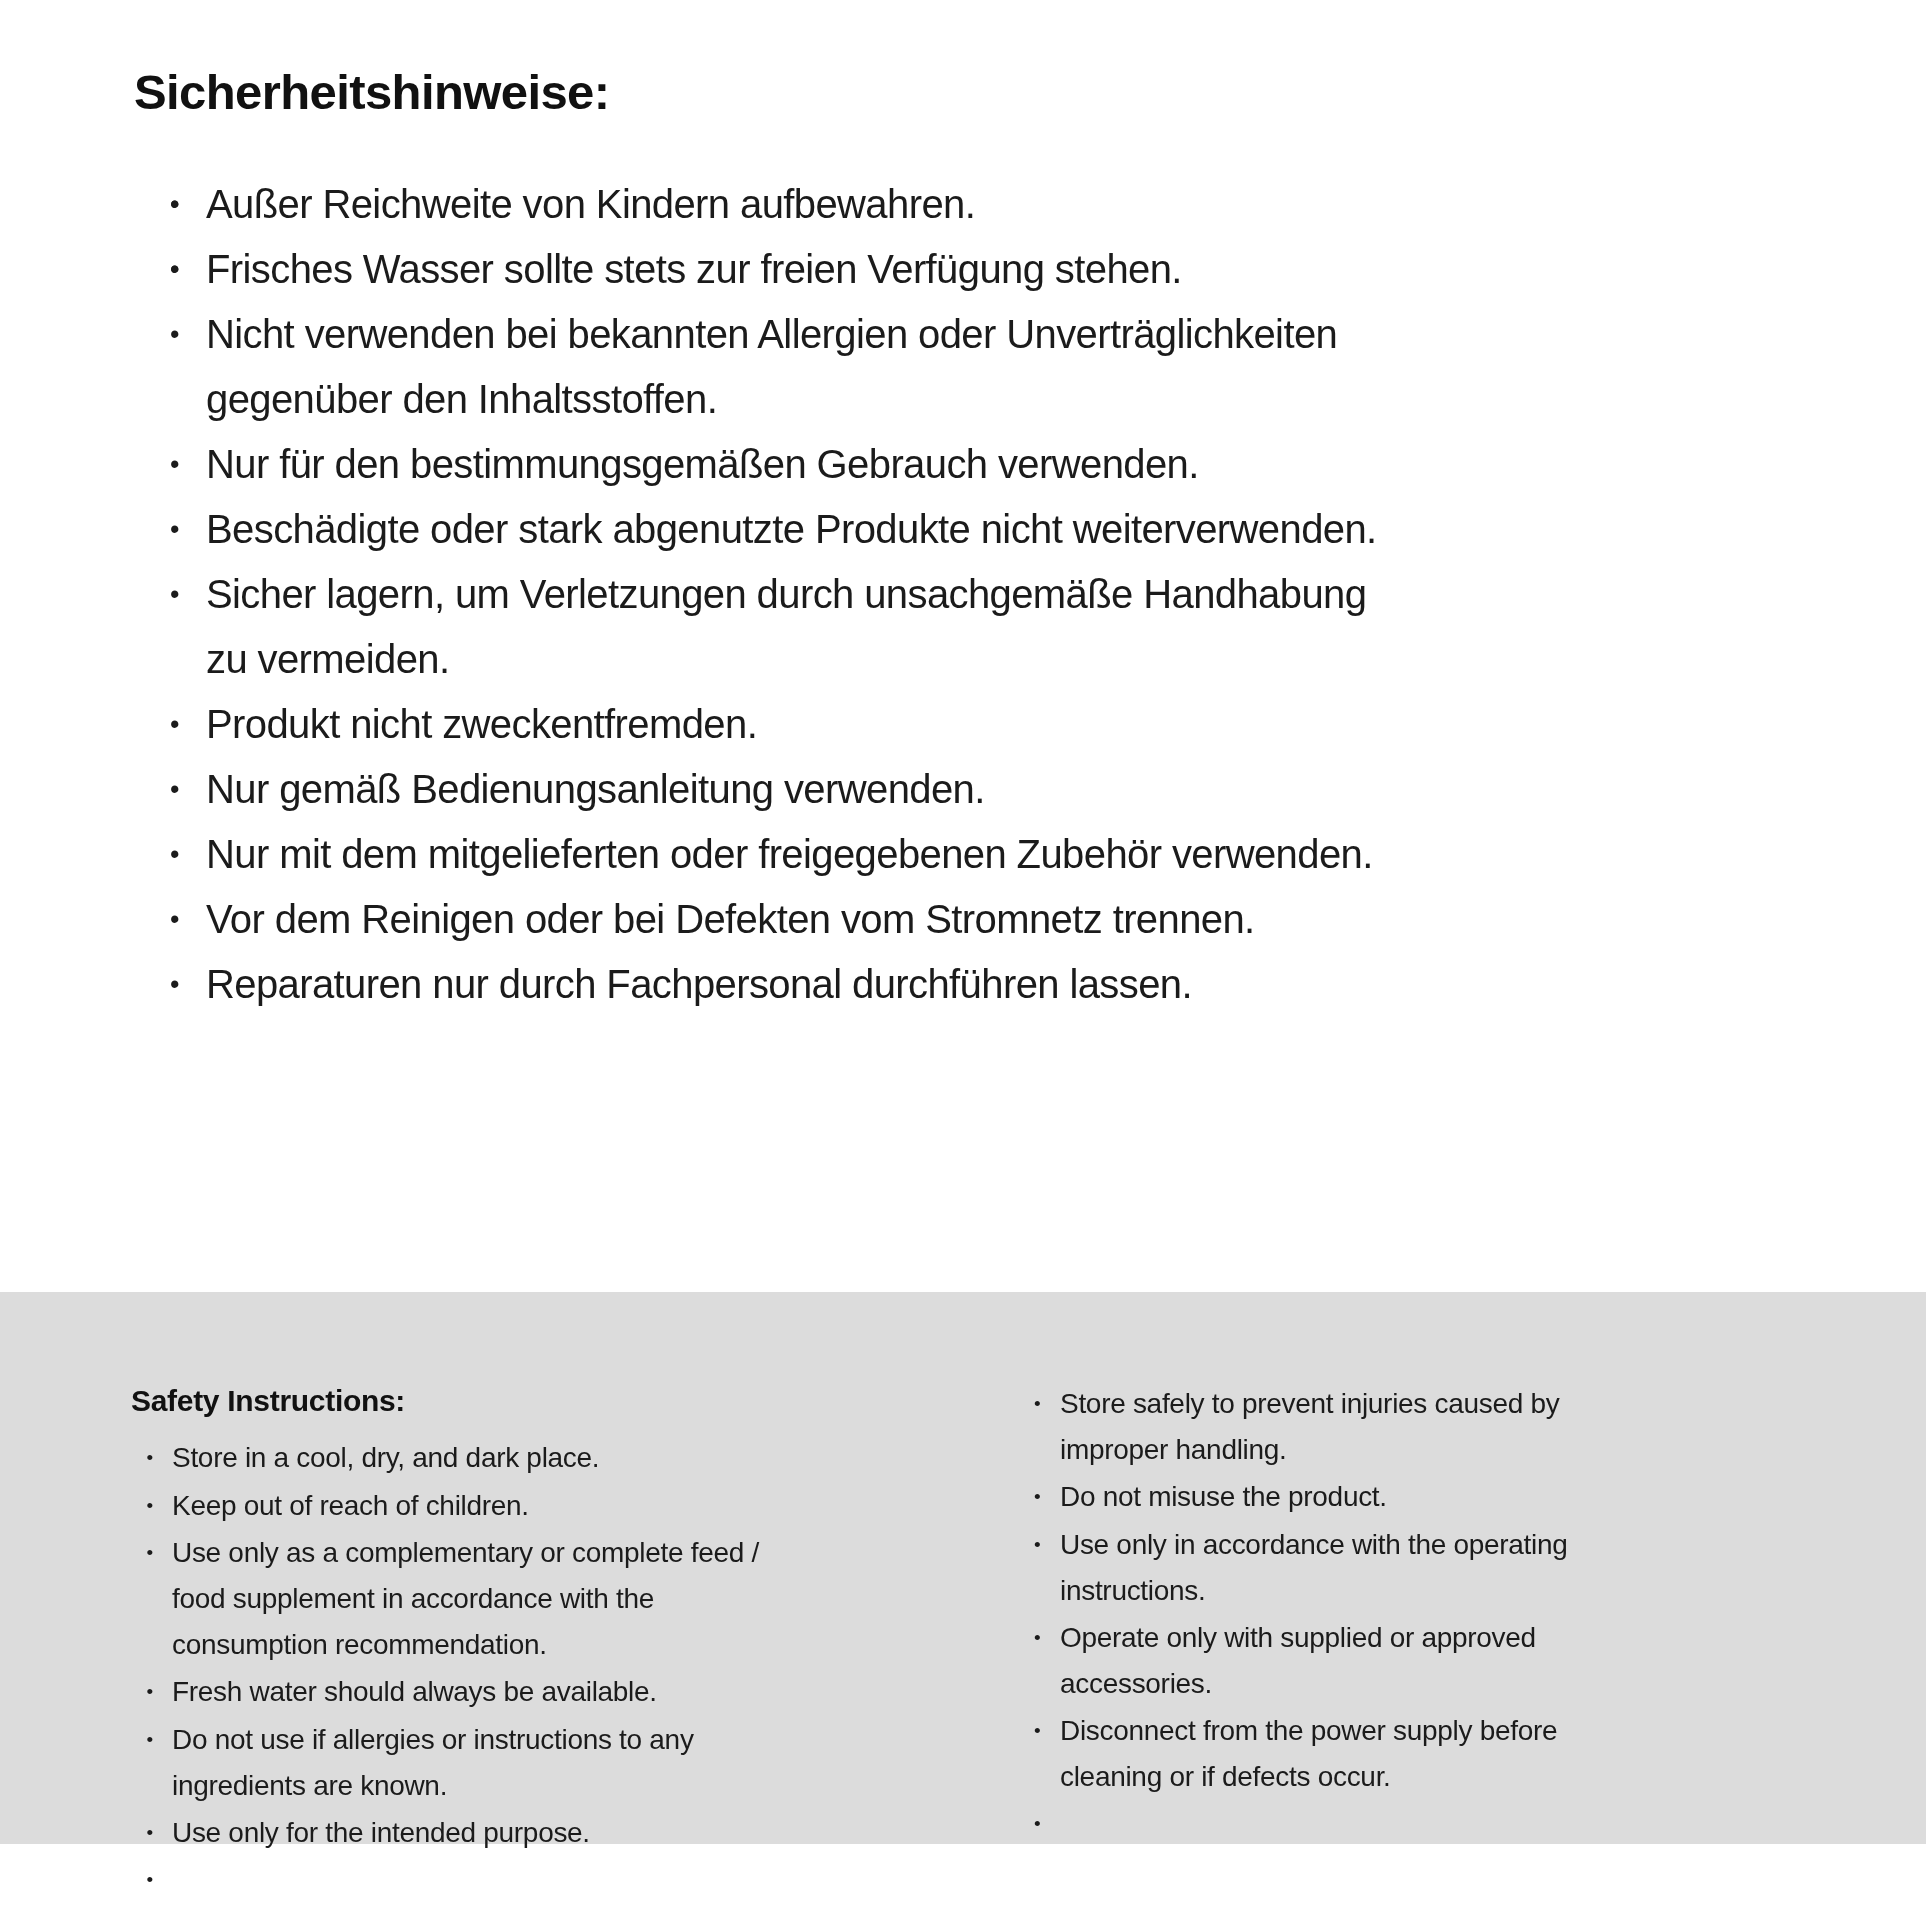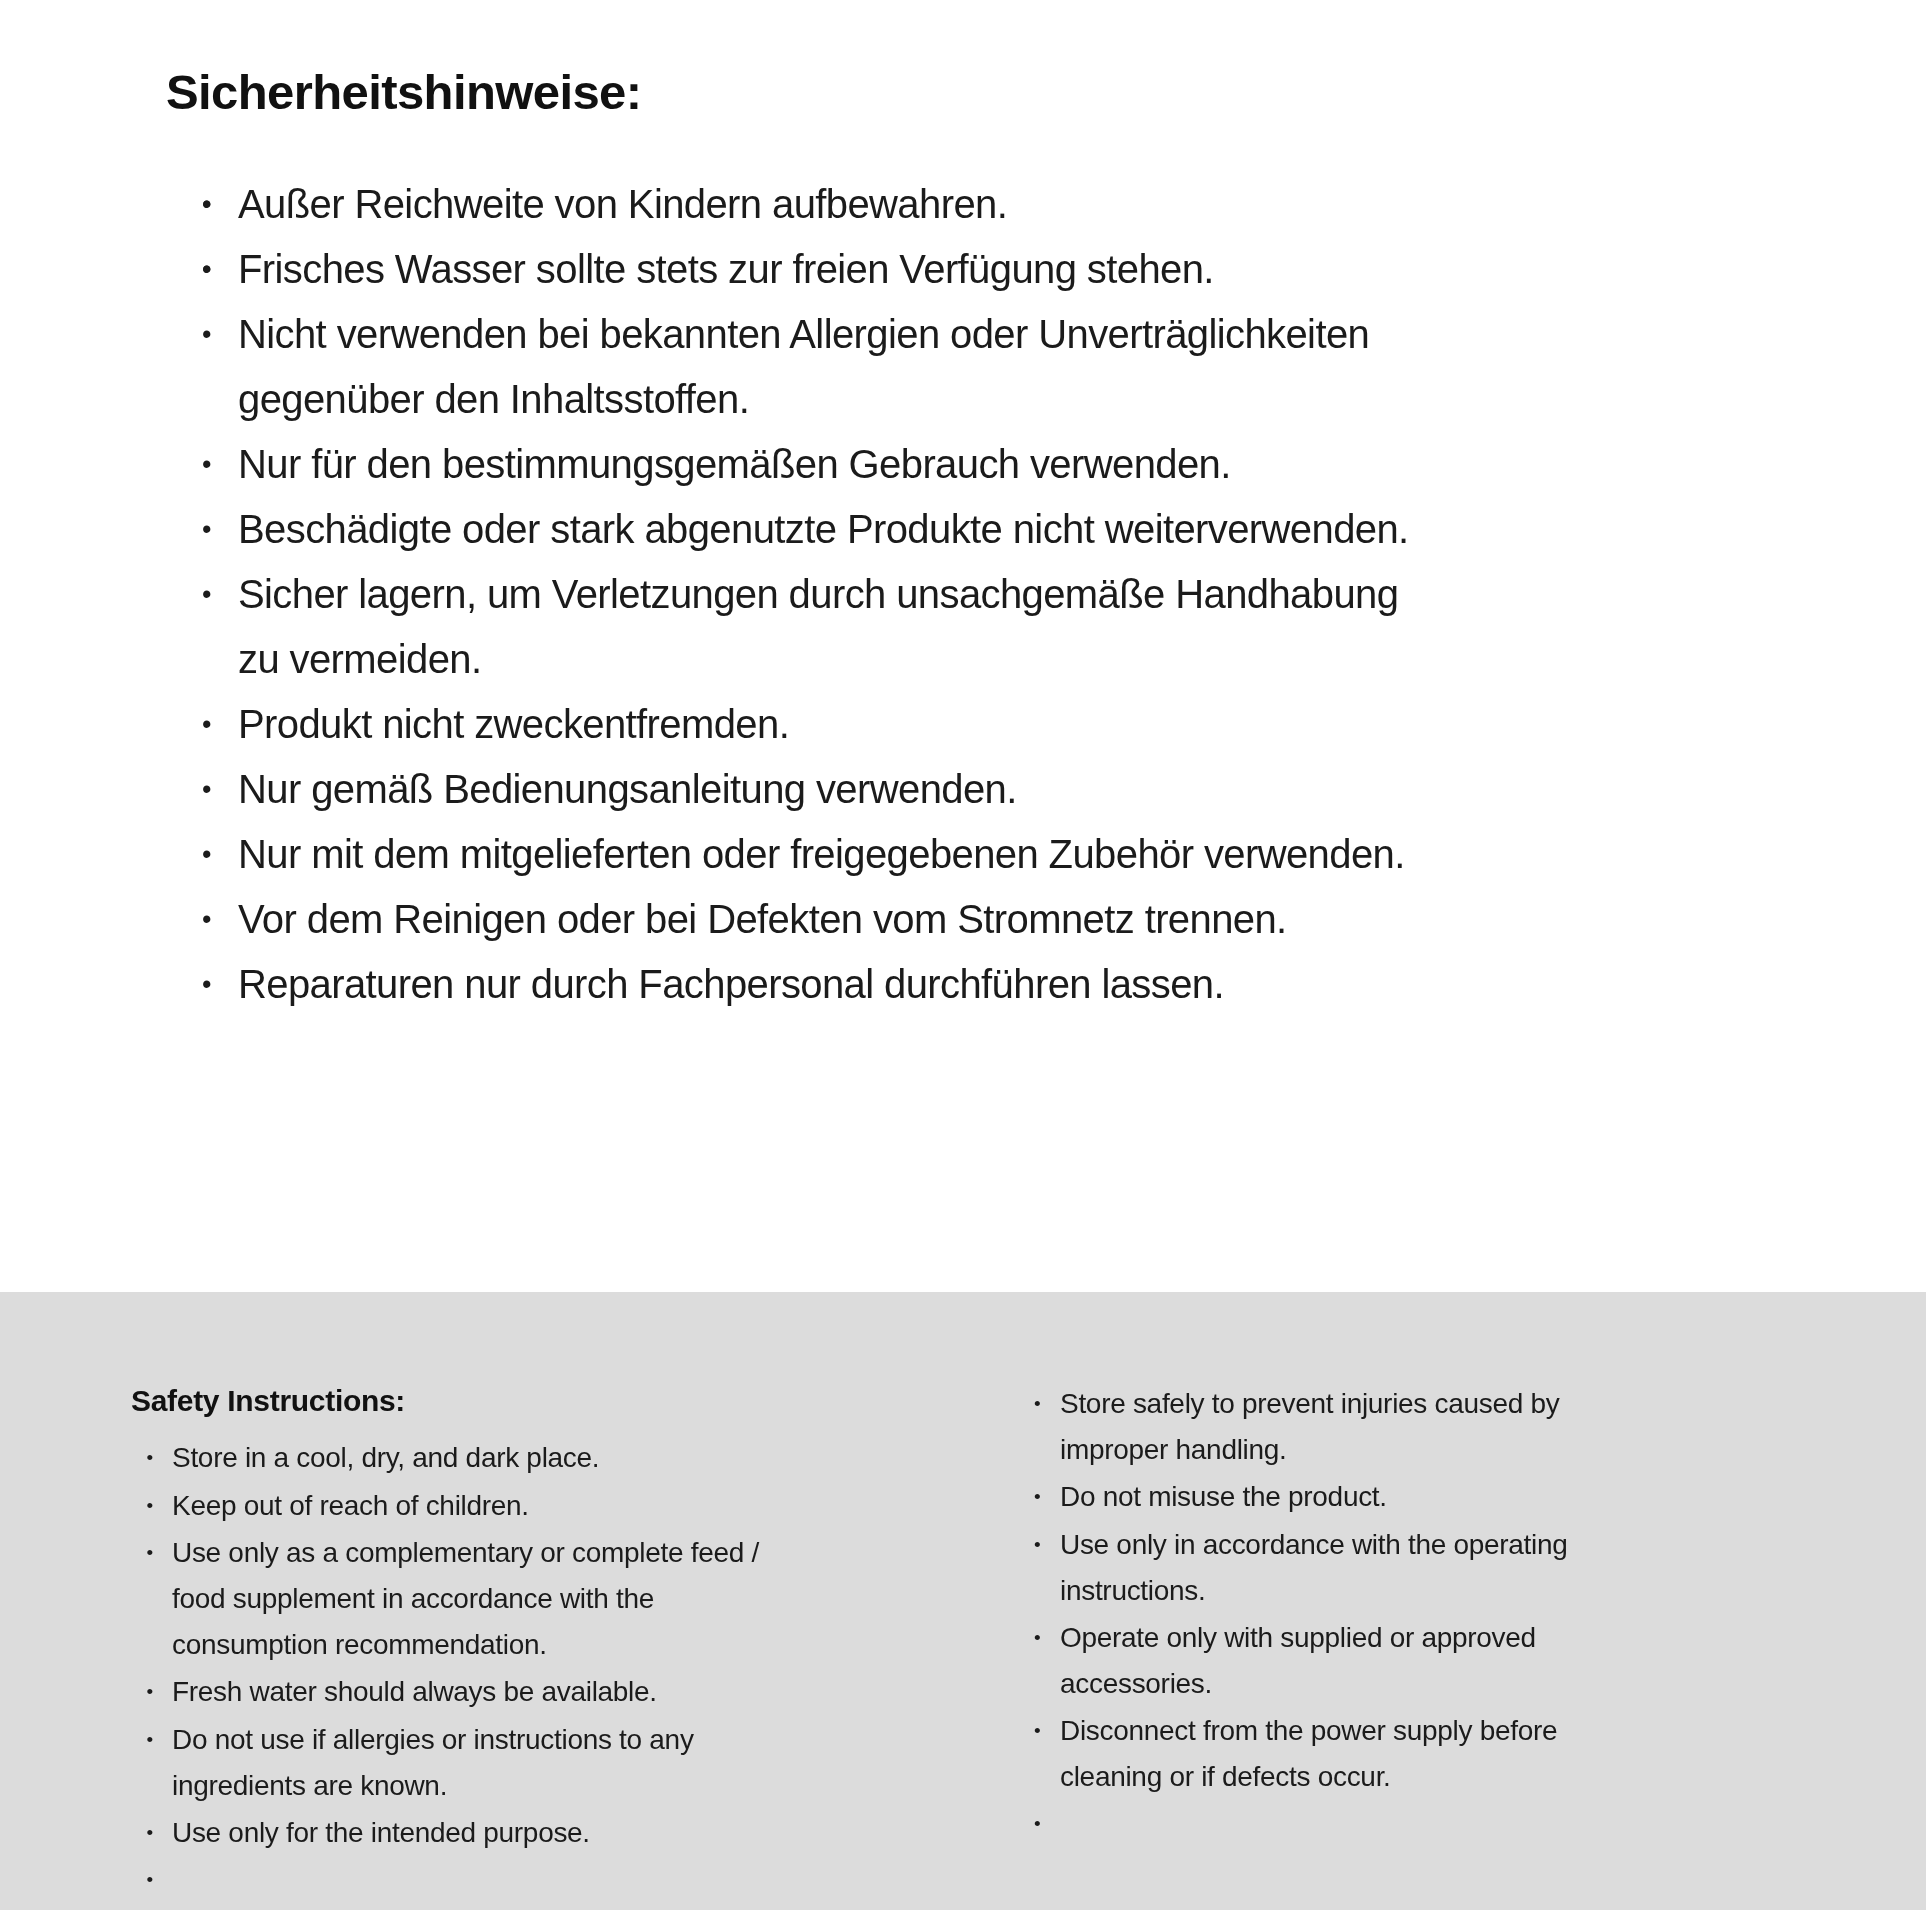--- a/index.html
+++ b/index.html
@@ -13,21 +13,20 @@
     -webkit-font-smoothing: antialiased;
   }
   * { box-sizing: border-box; }
 
   
   .de-section {
     height: 1292px;
     padding: 68px 40px 0 134px;
     background: #ffffff;
     overflow: hidden;
-    margin-left: 32px;
   }
   .de-heading {
     margin: 0 0 55px 0;
     font-size: 49px;
     line-height: 49px;
     font-weight: 700;
     letter-spacing: -0.6px;
     color: #111111;
   }
   .list { margin: 0; padding: 0; list-style: none; }
@@ -43,21 +42,21 @@
     position: absolute;
     left: 36px;
     top: 0;
     font-size: 27px;
     line-height: 65px;
     letter-spacing: 0;
   }
 
   
   .en-section {
-    height: 618px;
+    height: 552px;
     background: #dcdcdc;
     padding: 89px 64px 0 131px;
     display: flex;
     align-items: flex-start;
   }
   .en-col-left { width: 903px; flex: none; }
   .en-col-right { flex: 1; }
   .en-heading {
     margin: 0 0 15.4px 0;
     font-size: 30px;

